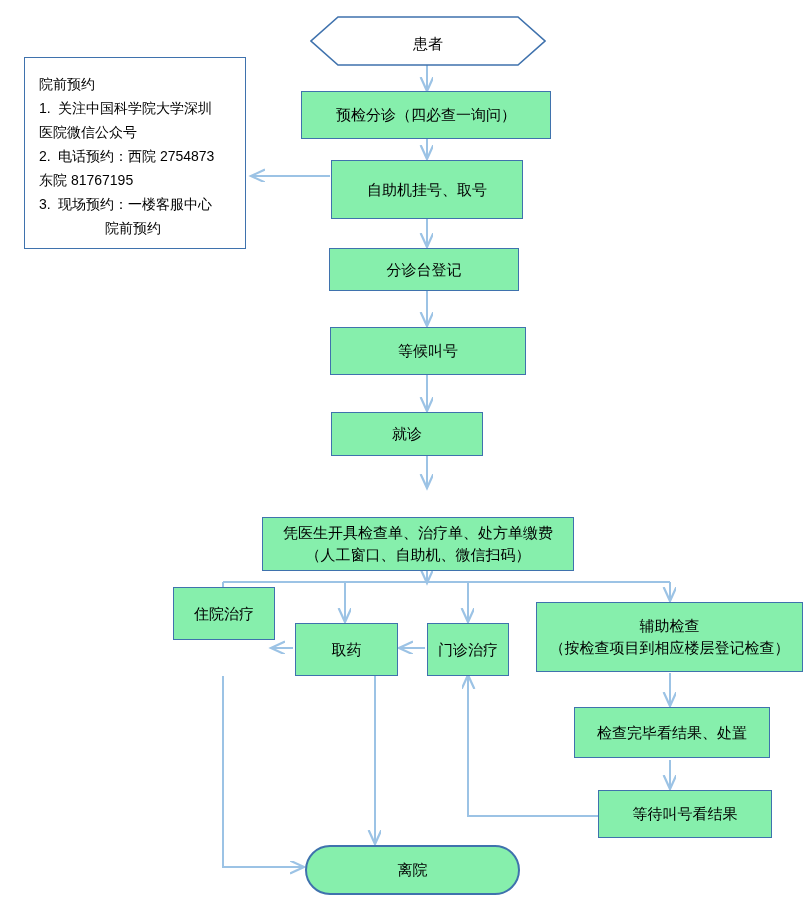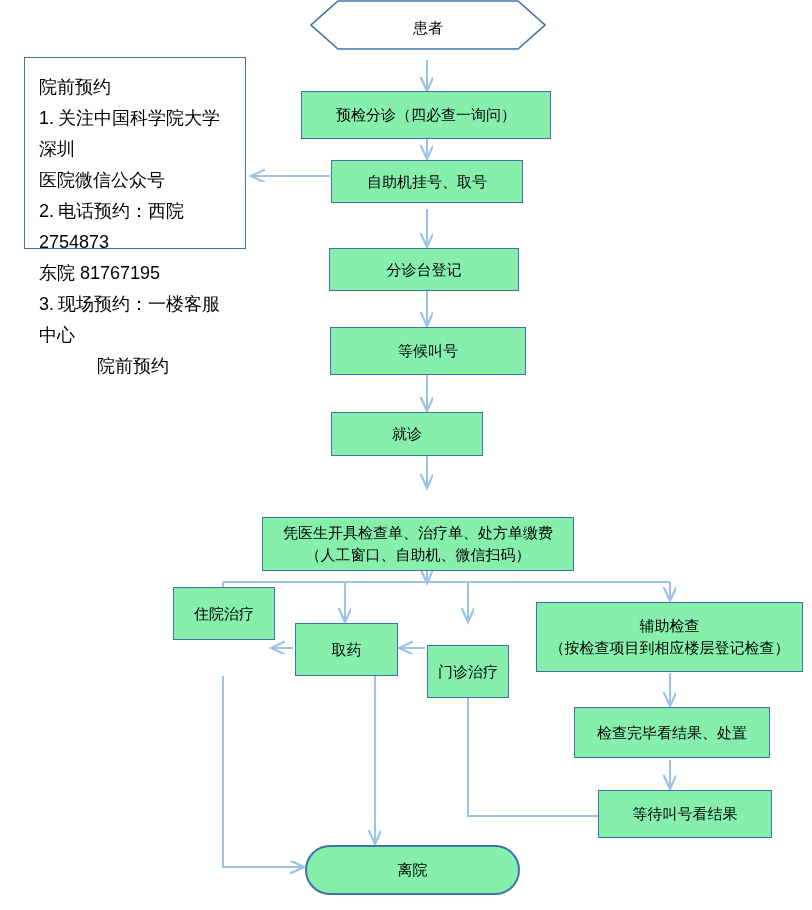--- a/index.html
+++ b/index.html
@@ -49,21 +49,21 @@
   .node-label {
     white-space: pre-line;
     padding: 0 6px;
   }
   .note-box {
     position: absolute;
     box-sizing: border-box;
     border: 1.4px solid #3f72ad;
     background: #ffffff;
     color: #000000;
-    font-size: 18px;
+    font-size: 14px;
     line-height: 1.72;
     padding: 14px 12px 10px 14px;
     text-align: left;
   }
   .note-title { display: block; }
   .note-item { display: block; white-space: pre-line; }
   .note-item .num { display: inline-block; width: 19px; }
   .note-item-indent { display: block; text-align: center; padding-right: 6px;}
 </style>
 </head>
@@ -119,32 +119,32 @@
   <div class="note-box" style="left:24px; top:57px; width:222px; height:192px;">
     <span class="note-title">院前预约</span>
     <span class="note-item"><span class="num">1.</span><span>关注中国科学院大学深圳
 医院微信公众号</span></span>
     <span class="note-item"><span class="num">2.</span><span>电话预约：西院 2754873
 东院 81767195</span></span>
     <span class="note-item"><span class="num">3.</span><span>现场预约：一楼客服中心</span></span>
     <span class="note-item-indent">院前预约</span>
   </div>
 
-  <div class="node hexagon" style="left:310px; top:0; width:236px; height:56px;">
+  <div class="node hexagon" style="left:310px; top:16px; width:236px; height:56px;">
     <svg class="svg-layer" style="width:236px;height:50px;" viewBox="0 0 236 50" xmlns="http://www.w3.org/2000/svg">
       <polygon points="28,1 208,1 235,25 208,49 28,49 1,25" fill="#ffffff" stroke="#3f72ad" stroke-width="1.6"></polygon>
     </svg>
     <span class="node-label" style="position:relative;">患者</span>
   </div>
 
   <div class="node rect" style="left:301px; top:91px; width:250px; height:48px;">
     <span class="node-label">预检分诊（四必查一询问）</span>
   </div>
 
-  <div class="node rect" style="left:331px; top:160px; width:192px; height:43px;">
+  <div class="node rect" style="left:331px; top:160px; width:192px; height:59px;">
     <span class="node-label">自助机挂号、取号</span>
   </div>
 
   <div class="node rect" style="left:329px; top:248px; width:190px; height:43px;">
     <span class="node-label">分诊台登记</span>
   </div>
 
   <div class="node rect" style="left:330px; top:327px; width:196px; height:48px;">
     <span class="node-label">等候叫号</span>
   </div>
@@ -159,21 +159,21 @@
   </div>
 
   <div class="node rect" style="left:173px; top:587px; width:102px; height:53px;">
     <span class="node-label">住院治疗</span>
   </div>
 
   <div class="node rect" style="left:295px; top:623px; width:103px; height:53px;">
     <span class="node-label">取药</span>
   </div>
 
-  <div class="node rect" style="left:427px; top:623px; width:82px; height:53px;margin-top:22px;">
+  <div class="node rect" style="left:427px; top:623px; width:82px; height:53px;">
     <span class="node-label">门诊治疗</span>
   </div>
 
   <div class="node rect" style="left:536px; top:602px; width:267px; height:70px;">
     <span class="node-label">辅助检查
 （按检查项目到相应楼层登记检查）</span>
   </div>
 
   <div class="node rect" style="left:574px; top:707px; width:196px; height:51px;">
     <span class="node-label">检查完毕看结果、处置</span>

